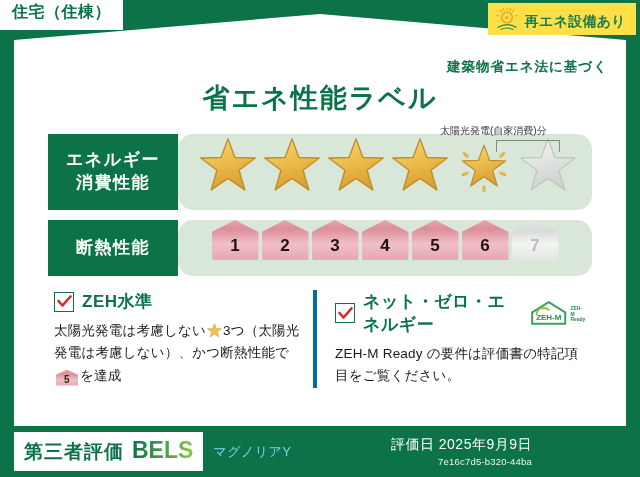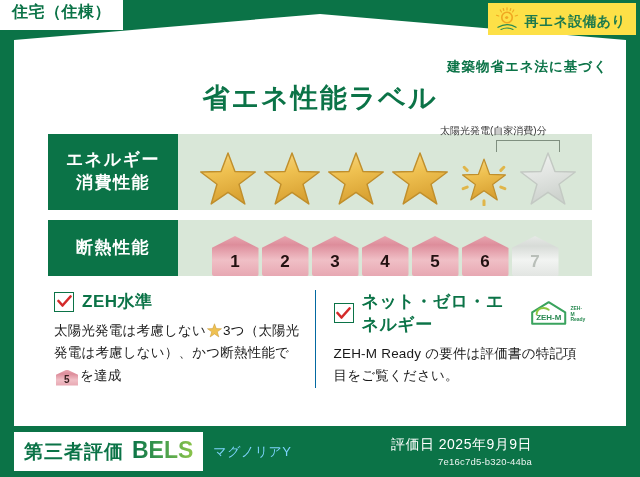--- a/index.html
+++ b/index.html
@@ -60,21 +60,21 @@
     background: #0b7347; color: #ffffff;
     width: 130px; flex: 0 0 130px;
     display: flex; flex-direction: column;
     align-items: center; justify-content: center;
     font-weight: bold; font-size: 17px; letter-spacing: 1.5px;
     line-height: 1.35;
   }
   .metric-body {
     flex: 1; background: #d9e7d8;
     position: relative;
-    display: flex; align-items: flex-end; justify-content: center;
+    display: flex; align-items: flex-start; justify-content: center; border-radius: 15px;
   }
 
   
   .stars { display: flex; align-items: center; gap: 2px; padding-left: 6px; }
   .star-slot { position: relative; width: 62px; height: 62px; display:flex; align-items:center; justify-content:center;}
   .star-slot svg { display: block; }
 
   .solar-bracket {
     position: absolute;
     left: 318px; top: 6px; width: 64px; height: 12px;
@@ -104,21 +104,21 @@
   }
   .grade.off .house {
     background: linear-gradient(180deg,#e6e9e6 0%, #d7dbd7 25%, #f2f4f2 60%, #e2e5e2 100%);
   }
   .grade.off { color: #b9bfb9; }
   .grade span { position: relative; z-index: 2; }
 
   
   .panels { display: flex; margin: 14px 14px 0 14px; gap: 0; }
   .panel { flex: 1; padding: 0 8px; position: relative; }
-  .panel + .panel { border-left: 1px solid #0369a1; padding-left: 18px; }
+  .panel + .panel { border-left: 4px solid #0369a1; padding-left: 18px; }
   .panel-head { display: flex; align-items: center; gap: 8px; }
   .chk {
     width: 20px; height: 20px; flex: 0 0 20px;
     border: 1.5px solid #0b7347; background: #fff;
     display: flex; align-items: center; justify-content: center;
   }
   .chk svg { display: block; }
   .panel-title {
     color: #0b7347; font-weight: bold; font-size: 17px; letter-spacing: 0.5px;
   }

